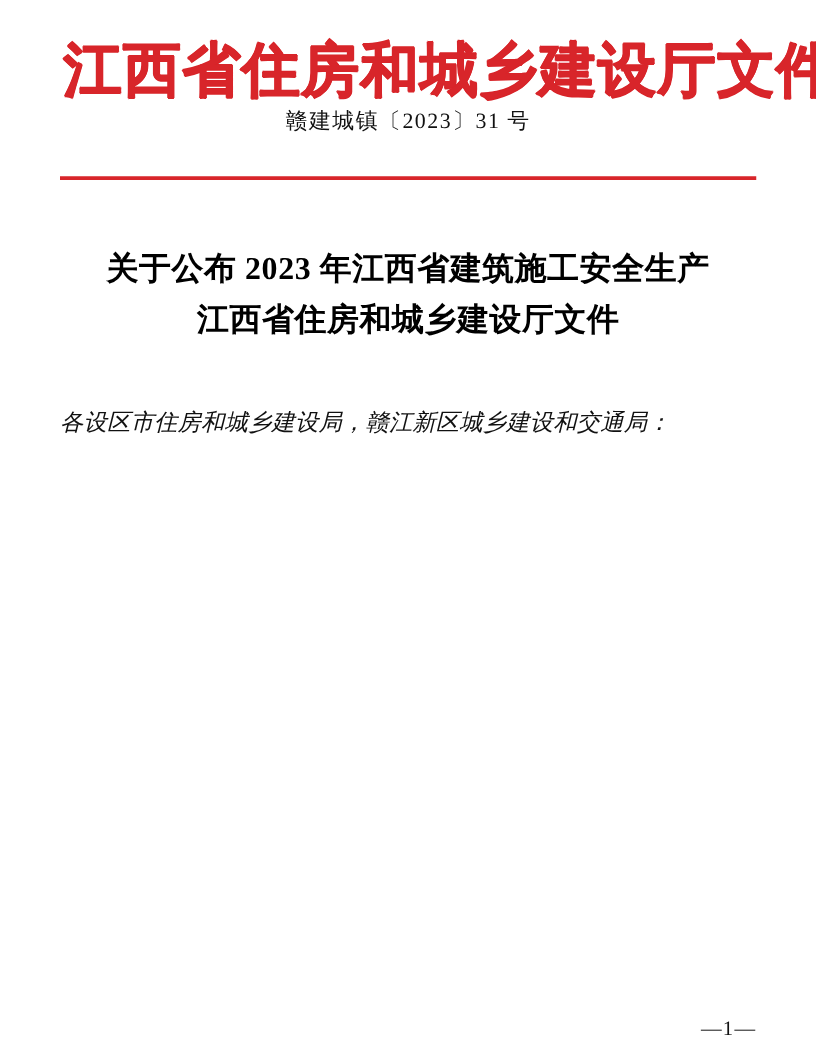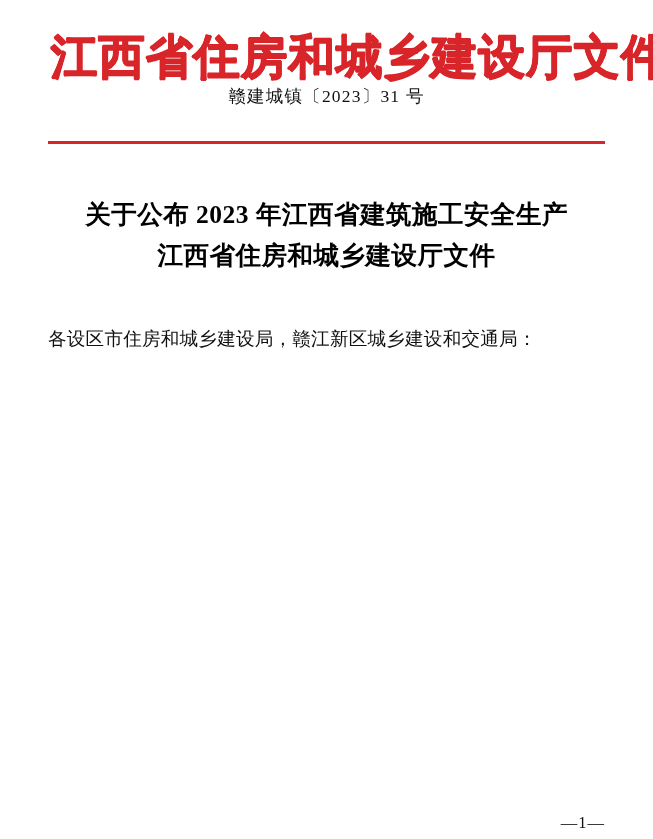--- a/index.html
+++ b/index.html
@@ -77,20 +77,21 @@
     margin-top: 44px;
     font-size: 18.6px;
     line-height: 2.03;
     letter-spacing: 0.2px;
     text-align: justify;
     text-justify: inter-ideograph;
     color: #111;
   }
   .body-text p {
     margin: 0;
+    font-style: italic;
   }
   .body-text p.indent {
     text-indent: 2em;
   }
 
   
   .page-number {
     position: absolute;
     bottom: 36px;
     right: 48px;

